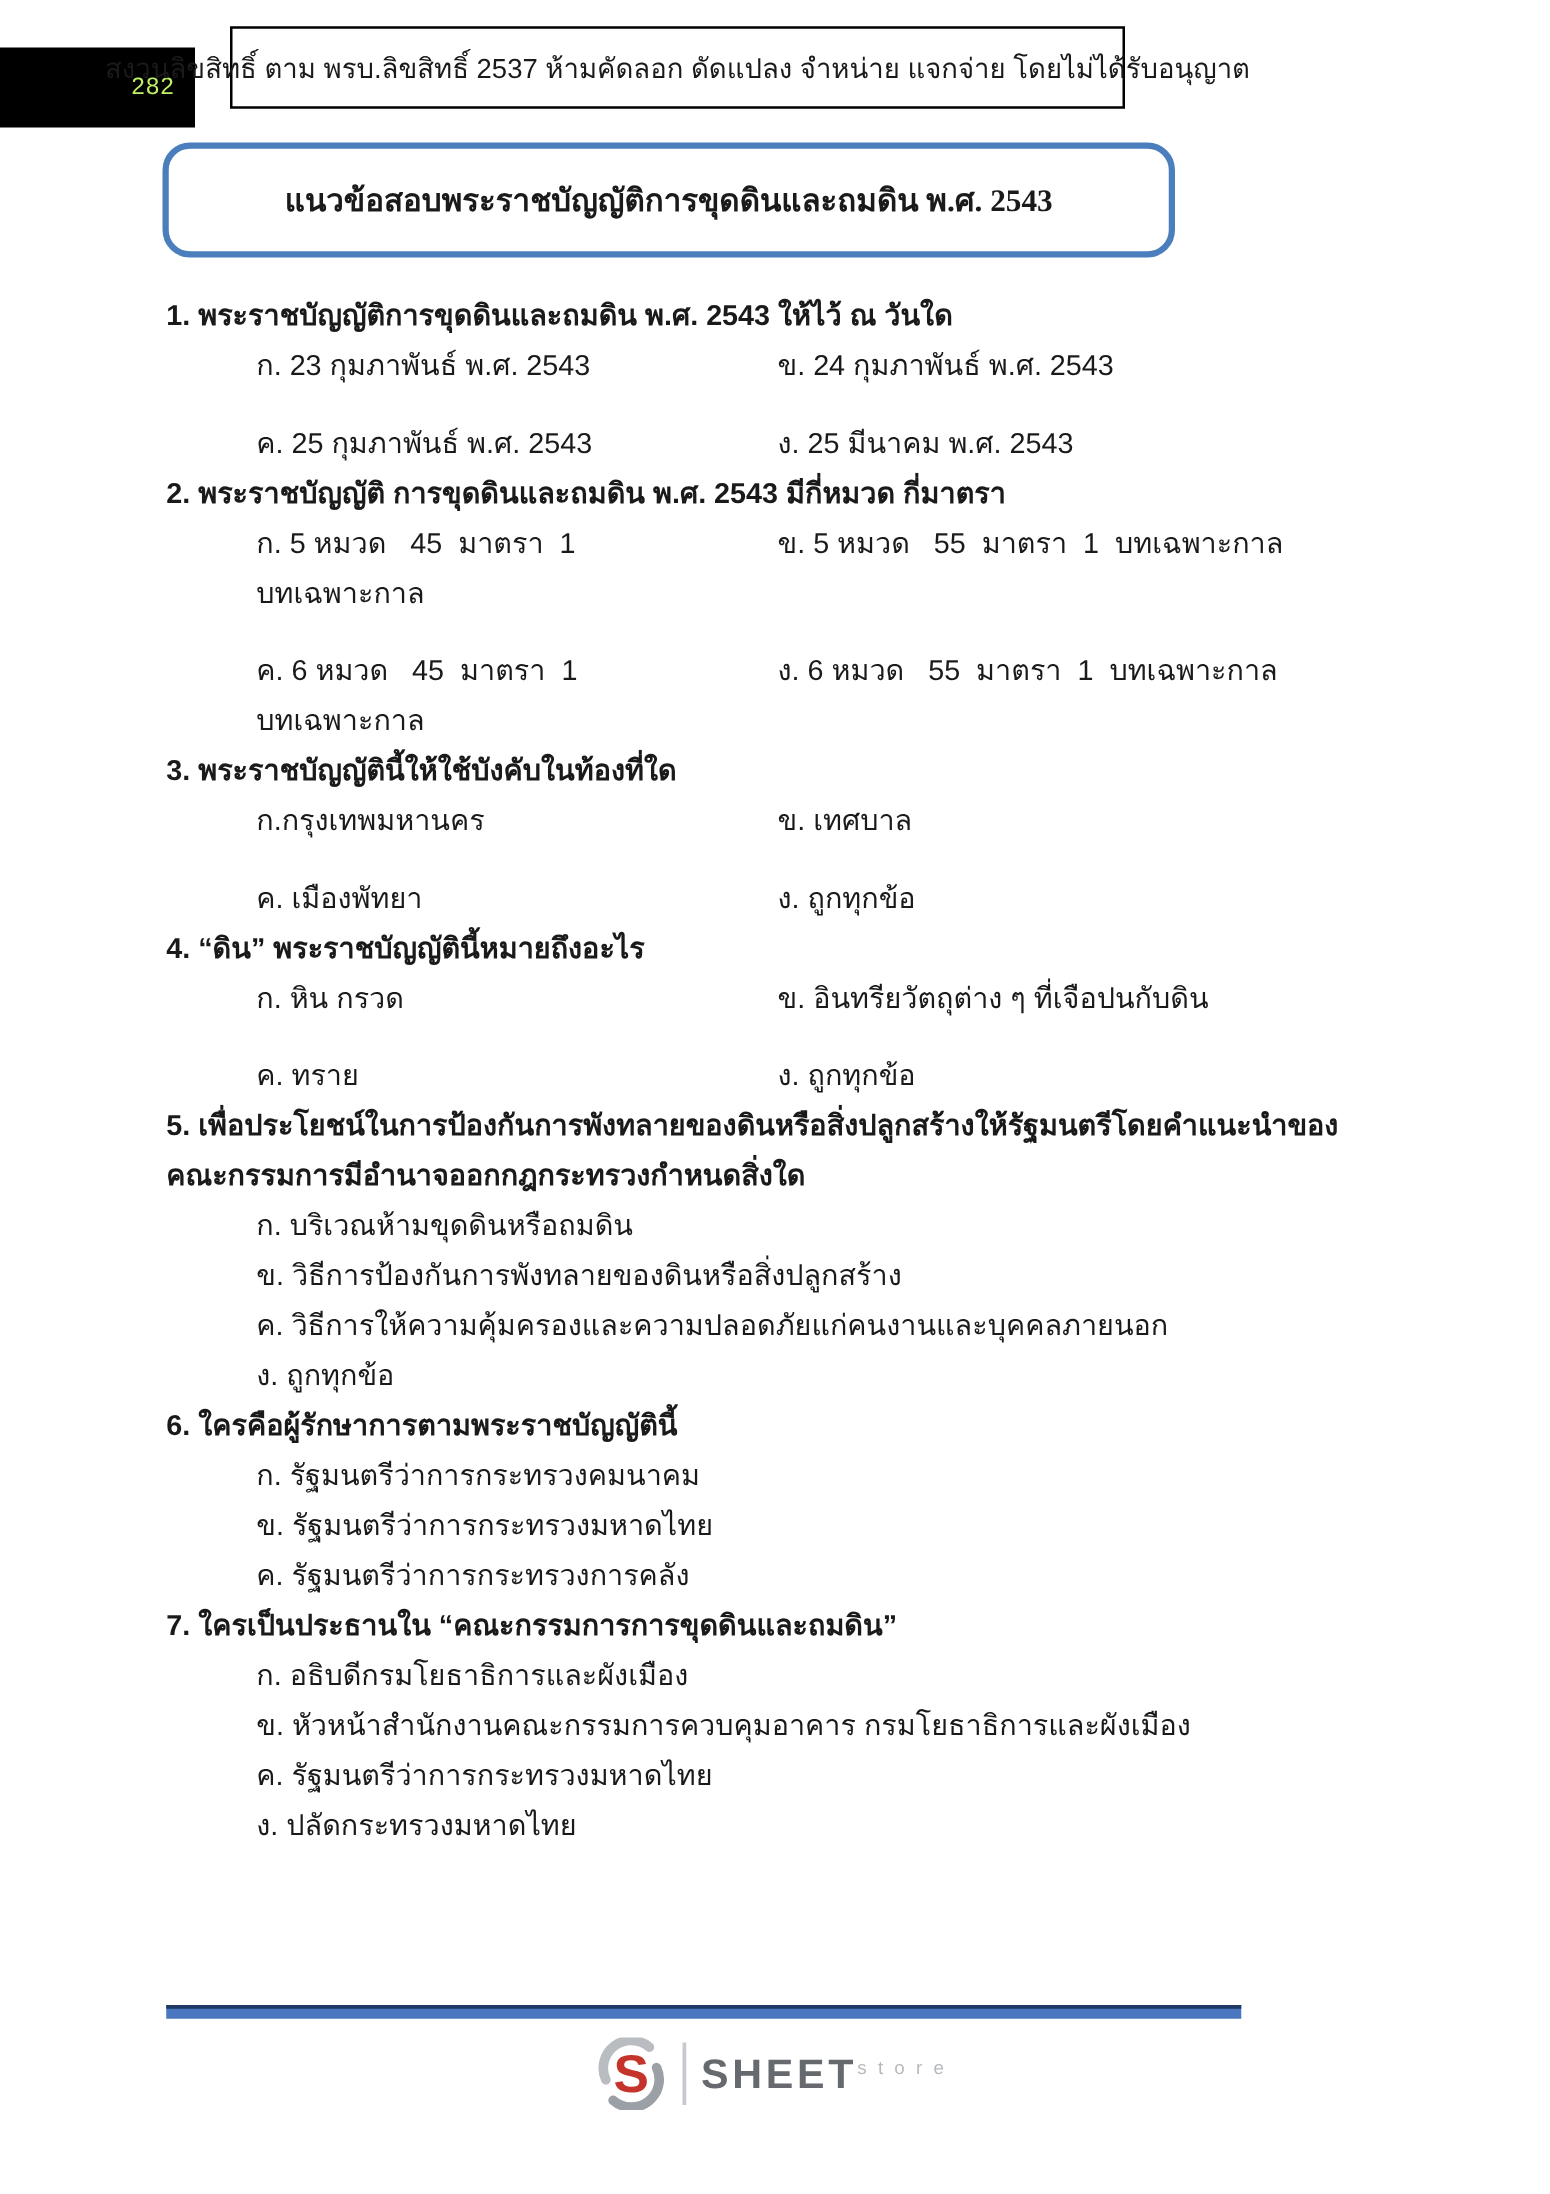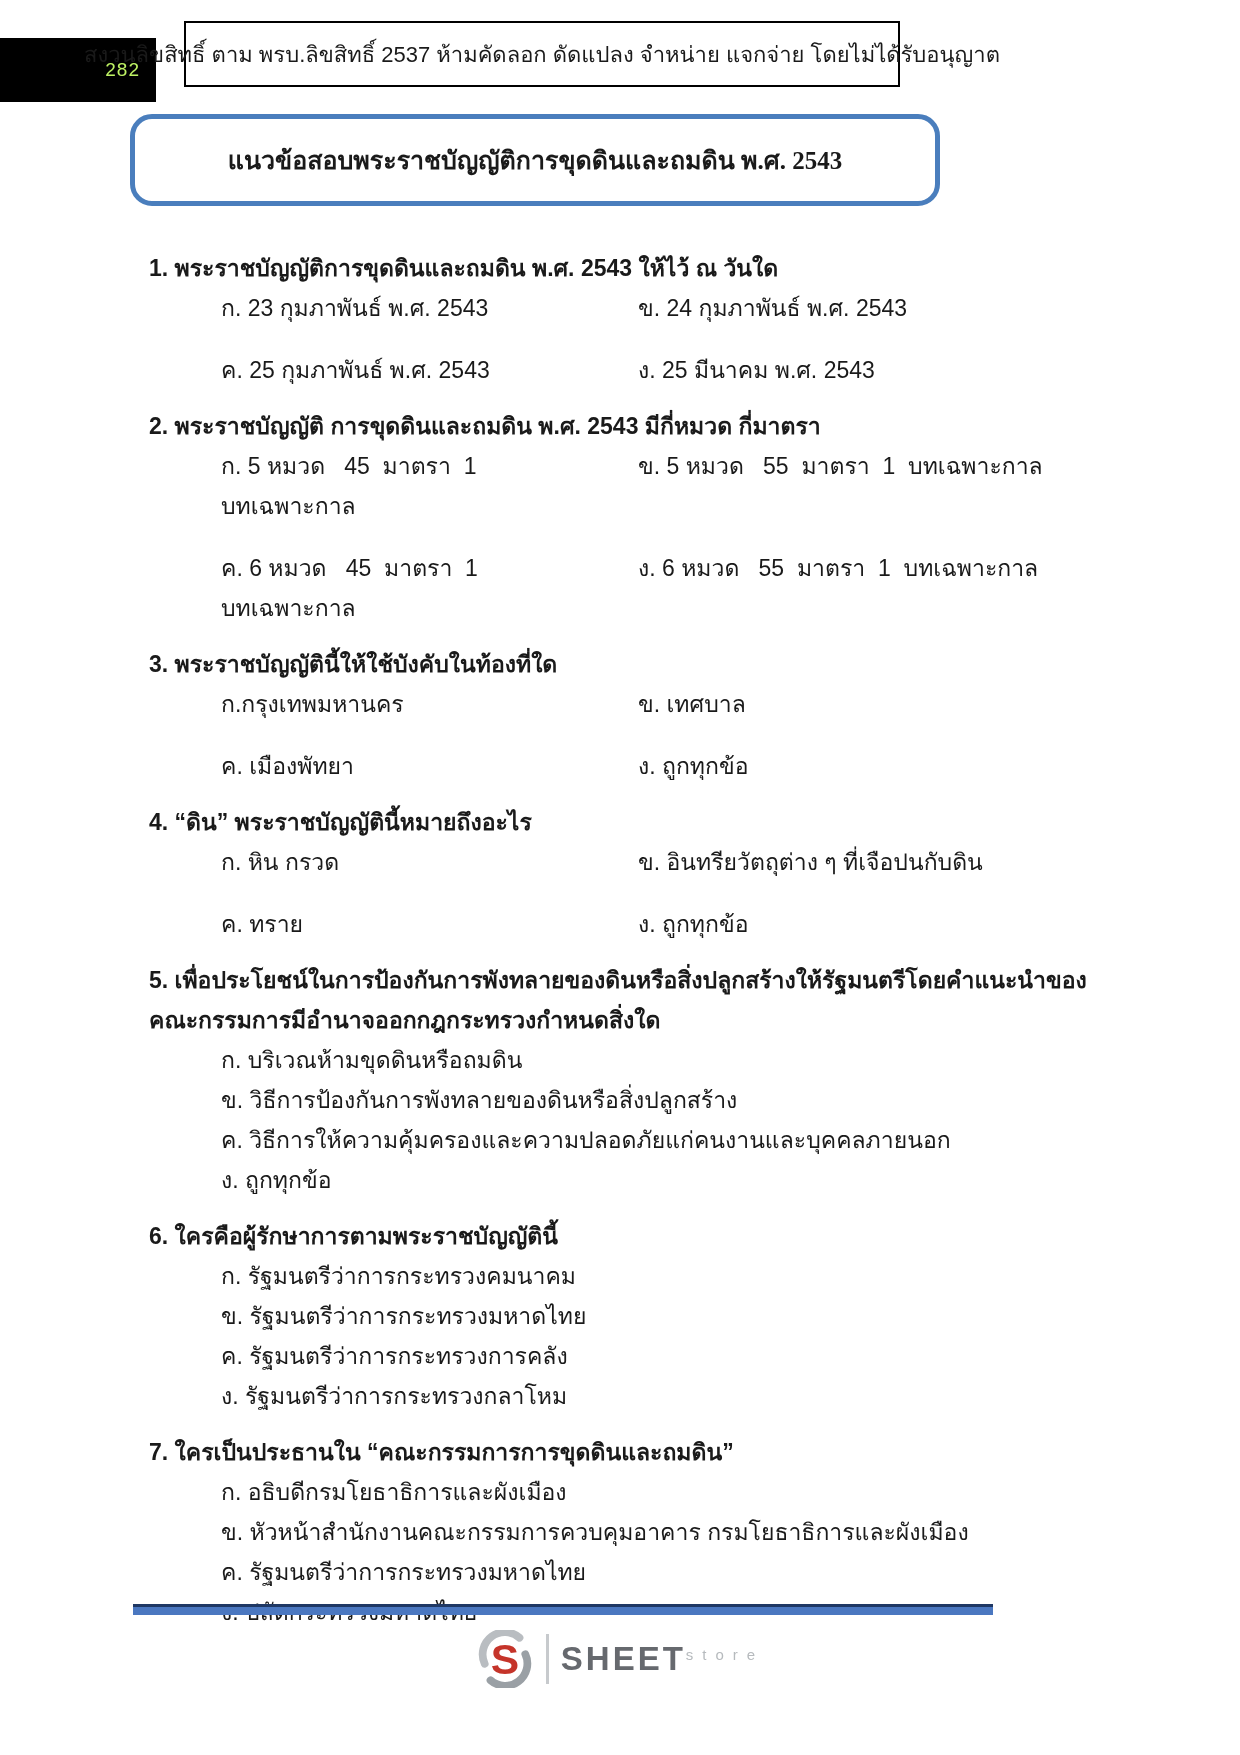--- a/index.html
+++ b/index.html
@@ -40,21 +40,21 @@
     border-radius: 22px;
     background: #fff;
     display: flex; align-items: center; justify-content: center;
   }
   .title-box span { font-size: 25px; font-weight: bold; font-family: Liberation Serif, serif; }
 
   
   .content {
     position: absolute; left: 133px; top: 232px; width: 1000px;
   }
-  .question { margin: 16px; }
+  .question { margin: 0; }
   .q-text { font-weight: bold; font-size: 23px; line-height: 40px; }
   .options { font-size: 23px; line-height: 40px; }
   .options .opt { white-space: pre-wrap; }
   .options.cols-2 {
     display: grid;
     grid-template-columns: 395px 1fr;
     padding-left: 72px;
     gap: 22px;
   }
   .options.cols-1 { padding-left: 72px; }
@@ -156,21 +156,20 @@
         </div>
       </div>
       <div class="question">
         <div class="q-text">
           <div>6. ใครคือผู้รักษาการตามพระราชบัญญัตินี้</div>
         </div>
         <div class="options cols-1">
           <div class="opt">ก. รัฐมนตรีว่าการกระทรวงคมนาคม</div>
           <div class="opt">ข. รัฐมนตรีว่าการกระทรวงมหาดไทย</div>
           <div class="opt">ค. รัฐมนตรีว่าการกระทรวงการคลัง</div>
-          <div class="opt">ง. รัฐมนตรีว่าการกระทรวงกลาโหม</div>
         </div>
       </div>
       <div class="question">
         <div class="q-text">
           <div>7. ใครเป็นประธานใน “คณะกรรมการการขุดดินและถมดิน”</div>
         </div>
         <div class="options cols-1">
           <div class="opt">ก. อธิบดีกรมโยธาธิการและผังเมือง</div>
           <div class="opt">ข. หัวหน้าสำนักงานคณะกรรมการควบคุมอาคาร กรมโยธาธิการและผังเมือง</div>
           <div class="opt">ค. รัฐมนตรีว่าการกระทรวงมหาดไทย</div>

